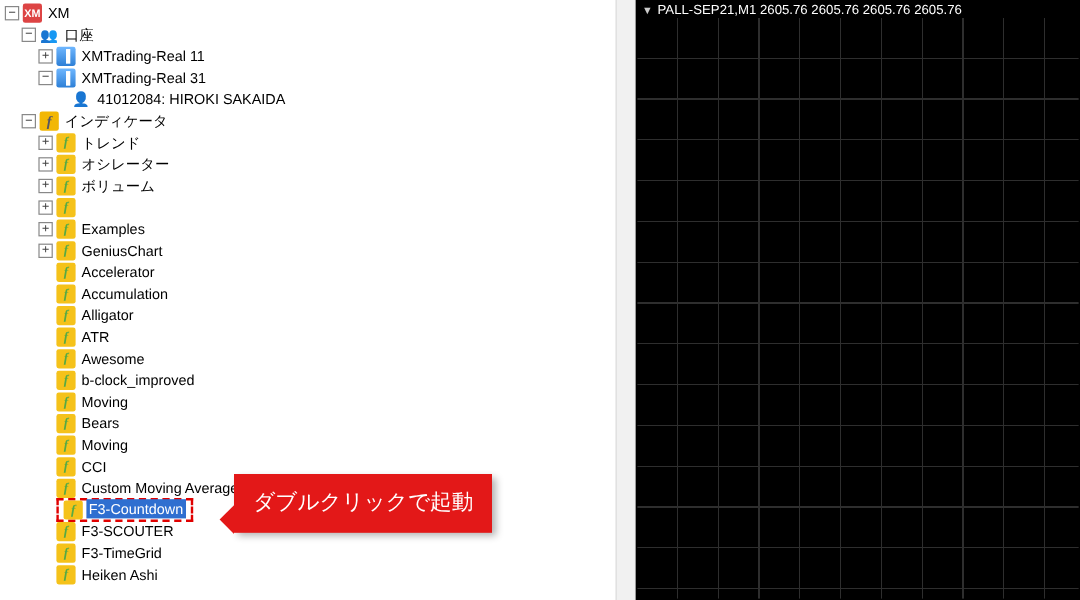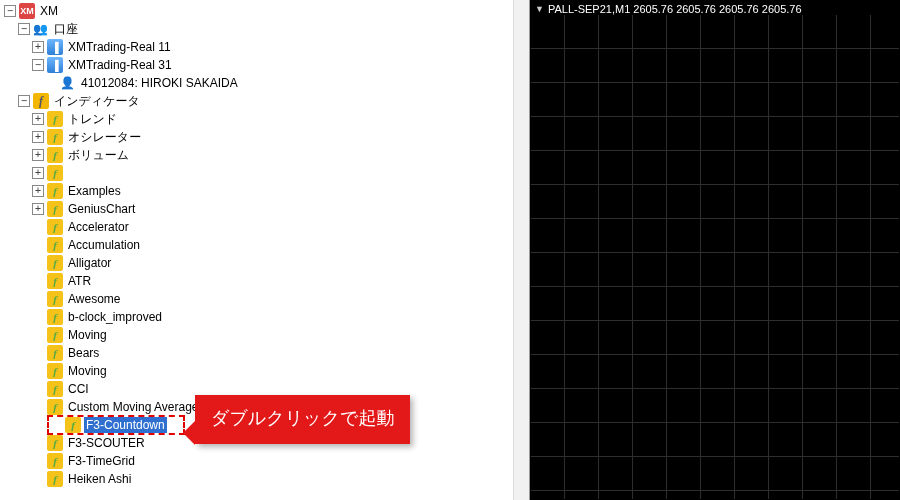--- a/index.html
+++ b/index.html
@@ -88,21 +88,21 @@
     font-style: italic; font-family: Georgia, serif; font-weight: bold;
   }
   .ico-ind {
     background: #f5c21a; color: #5a4; border-radius: 2px;
     font-style: italic; font-family: Georgia, serif; font-weight: bold;
     font-size: 11px;
   }
   .lbl { padding: 1px 2px; }
   .lbl.selected { background: #2f6fd0; color: #fff; }
   .highlight-box {
-    border: 2px dashed #e00000; padding: 0 16px;
+    border: 2px dashed #e00000; padding: 0 4px;
   }
 
   
   .chart {
     flex: 1;
     height: 500px;
     background: #000;
     position: relative;
     overflow: hidden;
     border: 1px solid #000;

